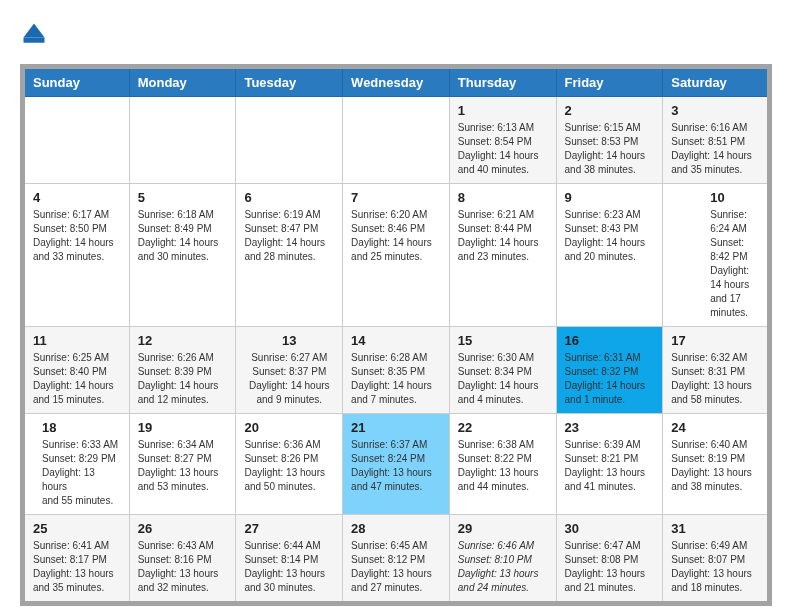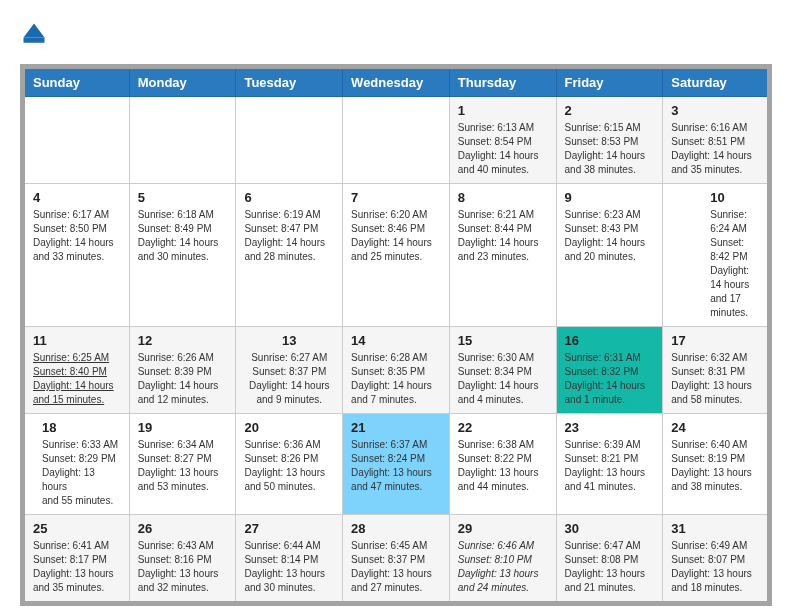--- a/index.html
+++ b/index.html
@@ -197,21 +197,21 @@
           <div class="day-number">10</div>
           <div class="day-info" style="white-space: pre-line;">Sunrise: 6:24 AM
 Sunset: 8:42 PM
 Daylight: 14 hours
 and 17 minutes.</div>
         </td>
       </tr>
       <tr>
         <td style="background: rgb(245, 245, 245);">
           <div class="day-number">11</div>
-          <div class="day-info" style="white-space: pre-line; text-decoration: underline;">Sunrise: 6:25 AM
+          <div class="day-info" style="white-space: pre-line;">Sunrise: 6:25 AM
 Sunset: 8:40 PM
 Daylight: 14 hours
 and 15 minutes.</div>
         </td>
         <td style="background: rgb(245, 245, 245);">
           <div class="day-number">12</div>
           <div class="day-info" style="white-space: pre-line;">Sunrise: 6:26 AM
 Sunset: 8:39 PM
 Daylight: 14 hours
 and 12 minutes.</div>
@@ -230,21 +230,21 @@
 Daylight: 14 hours
 and 7 minutes.</div>
         </td>
         <td style="background: rgb(245, 245, 245);">
           <div class="day-number">15</div>
           <div class="day-info" style="white-space: pre-line;">Sunrise: 6:30 AM
 Sunset: 8:34 PM
 Daylight: 14 hours
 and 4 minutes.</div>
         </td>
-        <td style="background: #14b8a6;">
+        <td style="background: #0ea5e9;">
           <div class="day-number">16</div>
           <div class="day-info" style="white-space: pre-line;">Sunrise: 6:31 AM
 Sunset: 8:32 PM
 Daylight: 14 hours
 and 1 minute.</div>
         </td>
         <td style="background: rgb(245, 245, 245);">
           <div class="day-number">17</div>
           <div class="day-info" style="white-space: pre-line;">Sunrise: 6:32 AM
 Sunset: 8:31 PM
@@ -321,21 +321,21 @@
         <td style="background: rgb(245, 245, 245);">
           <div class="day-number">27</div>
           <div class="day-info" style="white-space: pre-line;">Sunrise: 6:44 AM
 Sunset: 8:14 PM
 Daylight: 13 hours
 and 30 minutes.</div>
         </td>
         <td style="background: rgb(245, 245, 245);">
           <div class="day-number">28</div>
           <div class="day-info" style="white-space: pre-line;">Sunrise: 6:45 AM
-Sunset: 8:37 PM
+Sunset: 8:12 PM
 Daylight: 13 hours
 and 27 minutes.</div>
         </td>
         <td style="background: rgb(245, 245, 245);">
           <div class="day-number">29</div>
           <div class="day-info" style="white-space: pre-line; font-style: italic;">Sunrise: 6:46 AM
 Sunset: 8:10 PM
 Daylight: 13 hours
 and 24 minutes.</div>
         </td>

